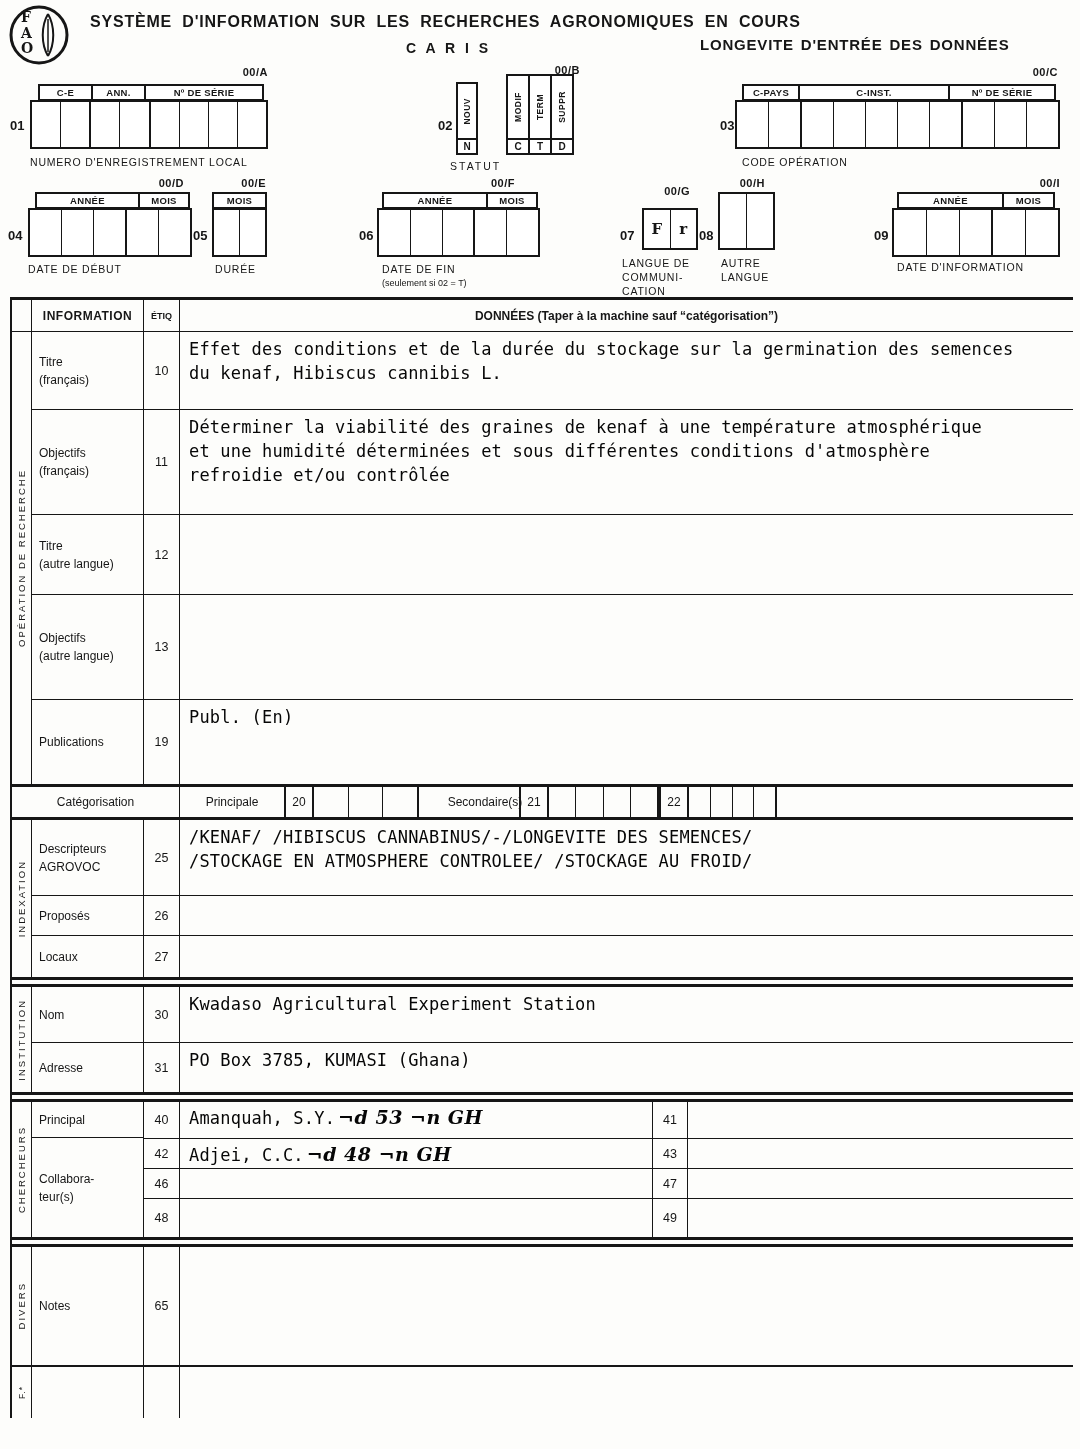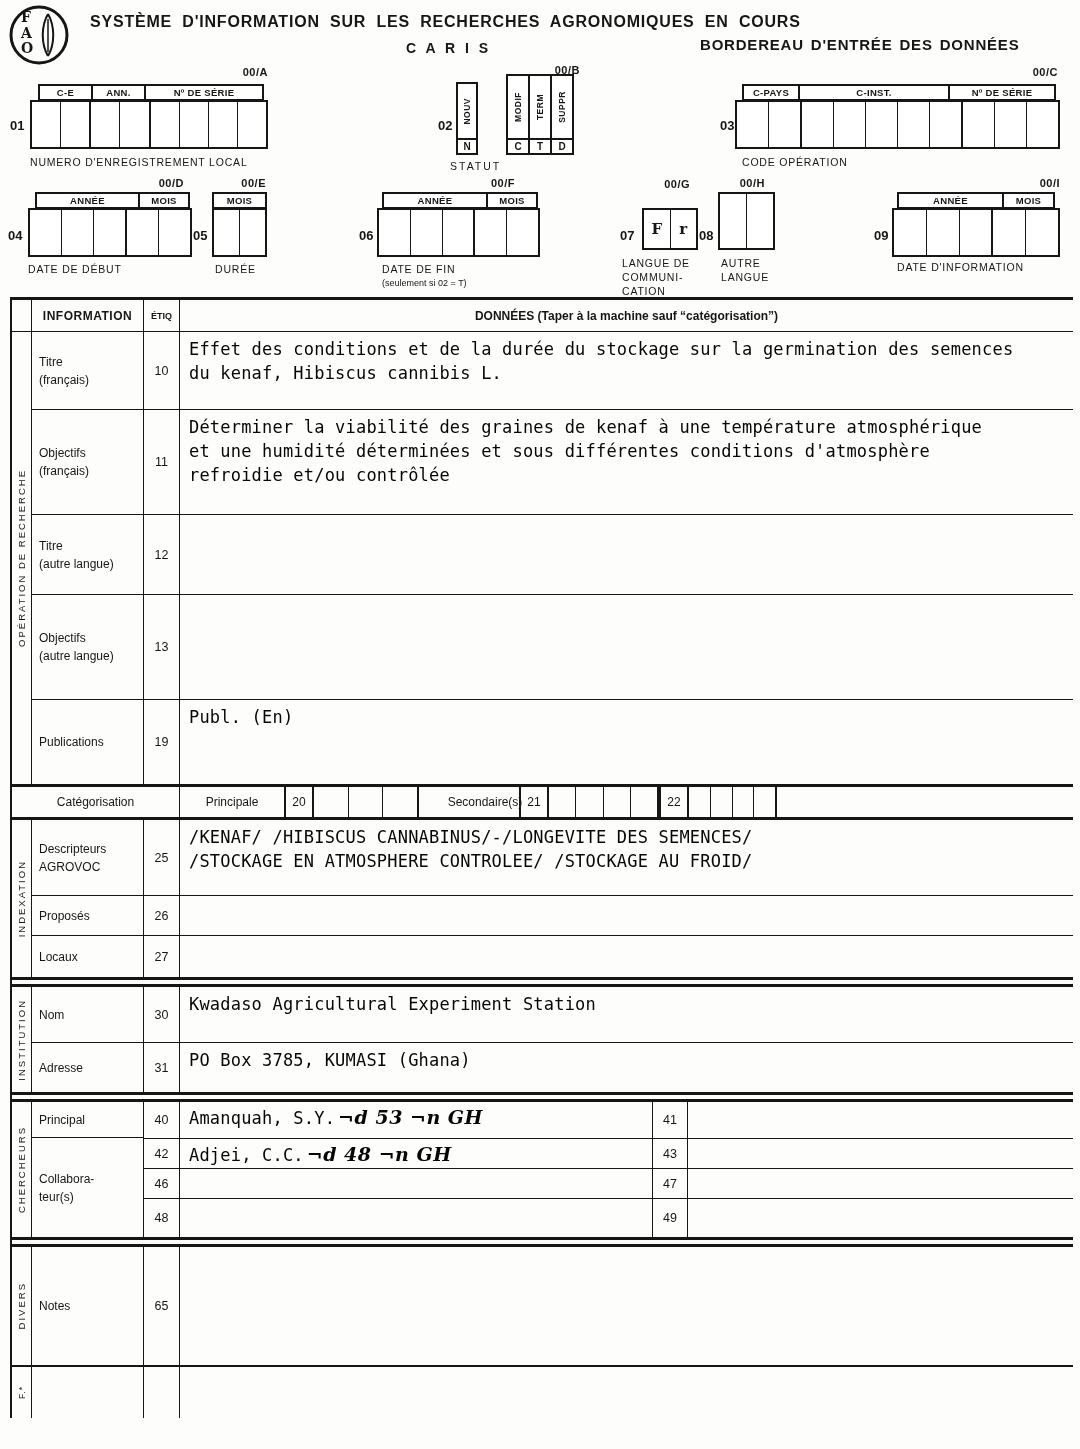--- a/index.html
+++ b/index.html
@@ -118,21 +118,21 @@
       <svg width="62" height="62" viewBox="0 0 62 62">
         <circle cx="31" cy="32" r="28" fill="none" stroke="#161616" stroke-width="3"></circle>
         <path d="M40 11 C33 23 33 41 40 53" fill="none" stroke="#161616" stroke-width="2"></path>
         <path d="M40 11 C47 23 47 41 40 53" fill="none" stroke="#161616" stroke-width="2"></path>
         <path d="M40 16 L40 49" fill="none" stroke="#161616" stroke-width="1.5"></path>
       </svg>
       <span class="logo-letters">FAO</span>
     </div>
     <div class="main-title">SYSTÈME D'INFORMATION SUR LES RECHERCHES AGRONOMIQUES EN COURS</div>
     <div class="caris">C A R I S</div>
-    <div class="bordereau">BORDEREAU D'ENTRÉE DES DONNÉES</div>
+    <div class="bordereau">LONGEVITE D'ENTRÉE DES DONNÉES</div>
 
     <div class="fref" style="left:168px;top:66px;width:100px">00/A</div>
     <div class="hdrrow" style="left:38px;top:84px">
       <div class="hcell" style="width:55px">C-E</div>
       <div class="hcell" style="width:55px">ANN.</div>
       <div class="hcell" style="width:120px">Nº DE SÉRIE</div>
     </div>
     <div class="fnum" style="left:10px;top:118px">01</div>
     <div class="boxrow" id="box01" style="left:30px;top:100px;width:238px;height:49px">
         <div class="cell"></div>
@@ -226,21 +226,21 @@
     <div class="boxrow" id="box06" style="left:377px;top:208px;width:163px;height:49px">
         <div class="cell"></div>
         <div class="cell"></div>
         <div class="cell"></div>
         <div class="cell"></div>
         <div class="cell"></div>
       </div>
     <div class="fcap" style="left:382px;top:262px">DATE DE FIN</div>
     <div class="fnote" style="left:382px;top:278px">(seulement si 02 = T)</div>
 
-    <div class="fref" style="left:628px;top:178px;width:62px">00/G</div>
+    <div class="fref" style="left:628px;top:185px;width:62px">00/G</div>
     <div class="fnum" style="left:620px;top:228px">07</div>
     <div class="boxrow" style="left:642px;top:208px;width:56px;height:42px">
       <div class="cell valcell">
           <span class="hand7">F</span>
         </div>
       <div class="cell valcell">
           <span class="hand7">r</span>
         </div>
     </div>
     <div class="fcap" style="left:622px;top:256px">LANGUE DE

